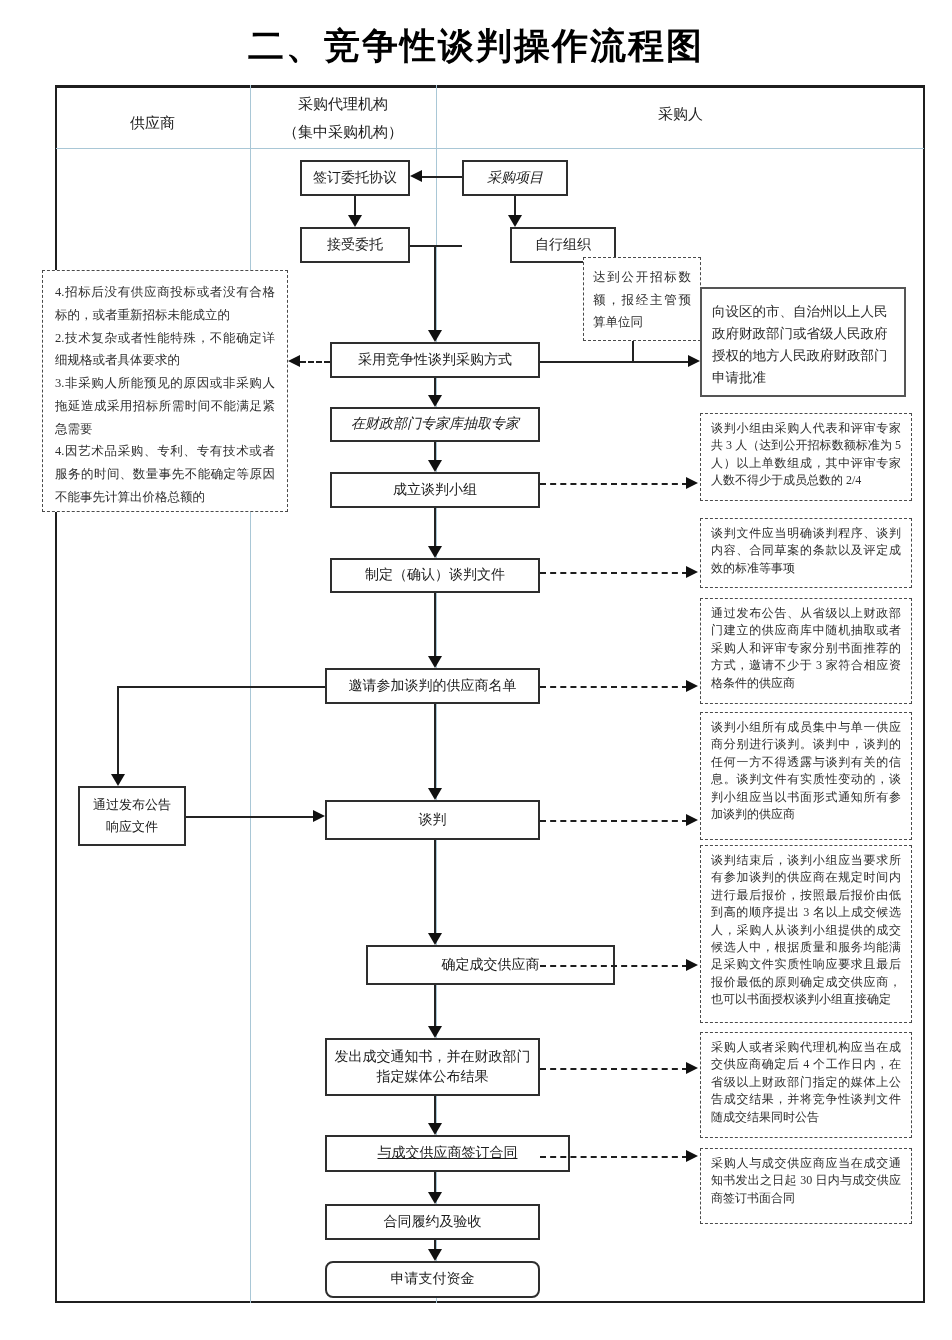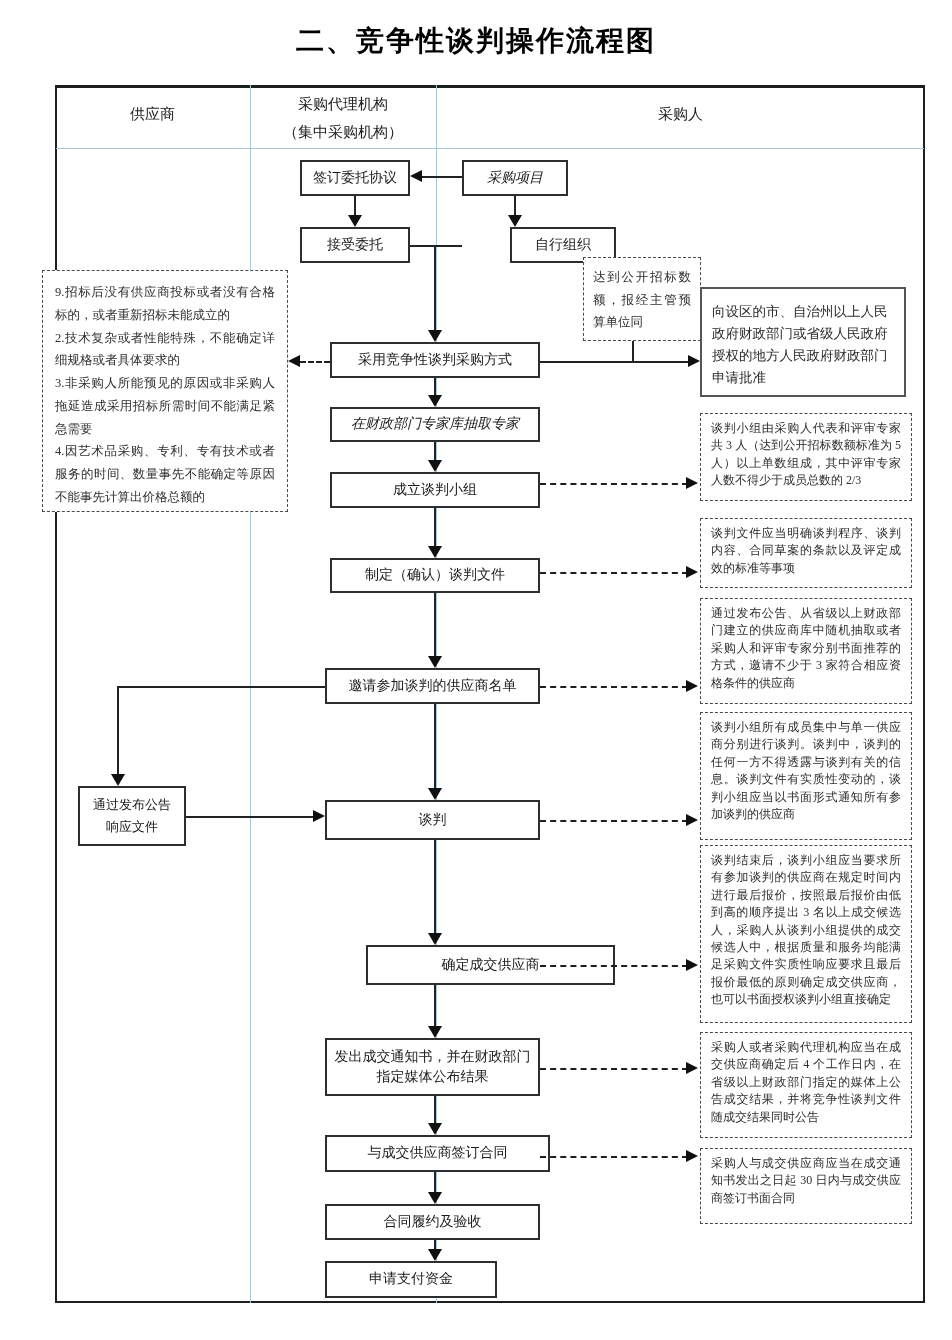--- a/index.html
+++ b/index.html
@@ -2,21 +2,21 @@
 <html lang="zh"><head>
 <meta charset="utf-8">
 <style>
   html,body{margin:0;padding:0;background:#ffffff;}
   .canvas{
     position:relative;width:952px;height:1340px;background:#ffffff;
     font-family:"Liberation Serif","DejaVu Serif",serif;color:#1c1c1c;overflow:hidden;
   }
   .page-title{
     position:absolute;left:0;top:22px;width:952px;text-align:center;
-    font-size:28px;font-weight:bold;letter-spacing:2px;color:#000;
+    font-size:36px;font-weight:bold;letter-spacing:2px;color:#000;
   }
   .frame{
     position:absolute;left:55px;top:85px;width:870px;height:1218px;
     border:2px solid #1f1f1f;border-top-width:3px;background:#fff;box-sizing:border-box;
   }
   .lane-v{position:absolute;top:85px;width:0;height:1218px;border-left:1.5px solid #a9c7d6;}
   .lane-h{position:absolute;left:56px;top:148px;width:868px;height:0;border-top:1.5px solid #a9c7d6;}
   .lane-label{position:absolute;font-size:15px;color:#222;text-align:center;line-height:1.85;}
   .fbox{
     position:absolute;background:#fff;border:2px solid #2e2e2e;box-sizing:border-box;
@@ -48,60 +48,60 @@
 
 <div class="canvas">
 
   <div class="page-title">二、竞争性谈判操作流程图</div>
 
   <div class="frame"></div>
   <div class="lane-v" style="left:250px;"></div>
   <div class="lane-v" style="left:436px;"></div>
   <div class="lane-h"></div>
 
-  <div class="lane-label" style="left:55px;top:101px;width:195px;">供应商</div>
+  <div class="lane-label" style="left:55px;top:110px;width:195px;">供应商</div>
   <div class="lane-label" style="left:250px;top:91px;width:186px;">
     <div>采购代理机构</div>
     <div>（集中采购机构）</div>
   </div>
   <div class="lane-label" style="left:436px;top:101px;width:489px;">采购人</div>
 
   <div class="fbox" style="left:300px;top:160px;width:110px;height:36px;">签订委托协议</div>
   <div class="fbox" style="left:462px;top:160px;width:106px;height:36px;font-style:italic;">采购项目</div>
   <div class="fbox" style="left:300px;top:227px;width:110px;height:36px;">接受委托</div>
   <div class="fbox" style="left:462px;top:227px;width:106px;height:36px;margin-left:48px;">自行组织</div>
 
   <div class="fbox" style="left:330px;top:342px;width:210px;height:36px;">采用竞争性谈判采购方式</div>
   <div class="fbox" style="left:330px;top:407px;width:210px;height:35px;font-style:italic;">在财政部门专家库抽取专家</div>
   <div class="fbox" style="left:330px;top:472px;width:210px;height:36px;">成立谈判小组</div>
   <div class="fbox" style="left:330px;top:558px;width:210px;height:35px;">制定（确认）谈判文件</div>
   <div class="fbox" style="left:325px;top:668px;width:215px;height:36px;">邀请参加谈判的供应商名单</div>
   <div class="fbox" style="left:325px;top:800px;width:215px;height:40px;">谈判</div>
   <div class="fbox" style="left:330px;top:945px;width:249px;height:40px;margin-left:36px;">确定成交供应商</div>
   <div class="fbox" style="left:325px;top:1038px;width:215px;height:58px;">发出成交通知书，并在财政部门指定媒体公布结果</div>
-  <div class="fbox" style="left:325px;top:1135px;width:225px;height:37px;">与成交供应商签订合同</div>
+  <div class="fbox" style="left:325px;top:1135px;width:245px;height:37px;text-decoration:underline;">与成交供应商签订合同</div>
   <div class="fbox" style="left:325px;top:1204px;width:215px;height:36px;">合同履约及验收</div>
-  <div class="fbox" style="left:325px;top:1261px;width:172px;height:37px;">申请支付资金</div>
+  <div class="fbox" style="left:325px;top:1261px;width:215px;height:37px;border-radius:8px;">申请支付资金</div>
 
   <div class="fbox two-line" style="left:78px;top:786px;width:108px;height:60px;font-size:13px;">
     <div>通过发布公告</div>
     <div>响应文件</div>
   </div>
 
   <div class="note reasons" style="left:42px;top:270px;width:246px;height:242px;">
-    <p class="reason">9.招标后没有供应商投标或者没有合格标的，或者重新招标未能成立的</p>
+    <p class="reason">4.招标后没有供应商投标或者没有合格标的，或者重新招标未能成立的</p>
     <p class="reason">2.技术复杂或者性能特殊，不能确定详细规格或者具体要求的</p>
     <p class="reason">3.非采购人所能预见的原因或非采购人拖延造成采用招标所需时间不能满足紧急需要</p>
     <p class="reason">4.因艺术品采购、专利、专有技术或者服务的时间、数量事先不能确定等原因不能事先计算出价格总额的</p>
   </div>
 
   <div class="note threshold" style="left:583px;top:257px;width:118px;height:84px;">达到公开招标数额，报经主管预算单位同</div>
   <div class="solidnote" style="left:700px;top:287px;width:206px;height:110px;">向设区的市、自治州以上人民政府财政部门或省级人民政府授权的地方人民政府财政部门申请批准</div>
 
-  <div class="note" style="left:700px;top:413px;width:212px;height:88px;">谈判小组由采购人代表和评审专家共 3 人（达到公开招标数额标准为 5 人）以上单数组成，其中评审专家人数不得少于成员总数的 2/3</div>
+  <div class="note" style="left:700px;top:413px;width:212px;height:88px;">谈判小组由采购人代表和评审专家共 3 人（达到公开招标数额标准为 5 人）以上单数组成，其中评审专家人数不得少于成员总数的 2/4</div>
   <div class="note" style="left:700px;top:518px;width:212px;height:70px;">谈判文件应当明确谈判程序、谈判内容、合同草案的条款以及评定成效的标准等事项</div>
   <div class="note" style="left:700px;top:598px;width:212px;height:106px;">通过发布公告、从省级以上财政部门建立的供应商库中随机抽取或者采购人和评审专家分别书面推荐的方式，邀请不少于 3 家符合相应资格条件的供应商</div>
   <div class="note" style="left:700px;top:712px;width:212px;height:128px;">谈判小组所有成员集中与单一供应商分别进行谈判。谈判中，谈判的任何一方不得透露与谈判有关的信息。谈判文件有实质性变动的，谈判小组应当以书面形式通知所有参加谈判的供应商</div>
   <div class="note" style="left:700px;top:845px;width:212px;height:178px;">谈判结束后，谈判小组应当要求所有参加谈判的供应商在规定时间内进行最后报价，按照最后报价由低到高的顺序提出 3 名以上成交候选人，采购人从谈判小组提供的成交候选人中，根据质量和服务均能满足采购文件实质性响应要求且最后报价最低的原则确定成交供应商，也可以书面授权谈判小组直接确定</div>
   <div class="note" style="left:700px;top:1032px;width:212px;height:106px;">采购人或者采购代理机构应当在成交供应商确定后 4 个工作日内，在省级以上财政部门指定的媒体上公告成交结果，并将竞争性谈判文件随成交结果同时公告</div>
   <div class="note" style="left:700px;top:1148px;width:212px;height:76px;">采购人与成交供应商应当在成交通知书发出之日起 30 日内与成交供应商签订书面合同</div>
 
   <div class="hline" style="left:422px;top:176px;width:40px;"></div>
   <div class="ah ah-left" style="left:410px;top:170px;"></div>
   <div class="vline" style="left:354px;top:196px;height:21px;"></div>

